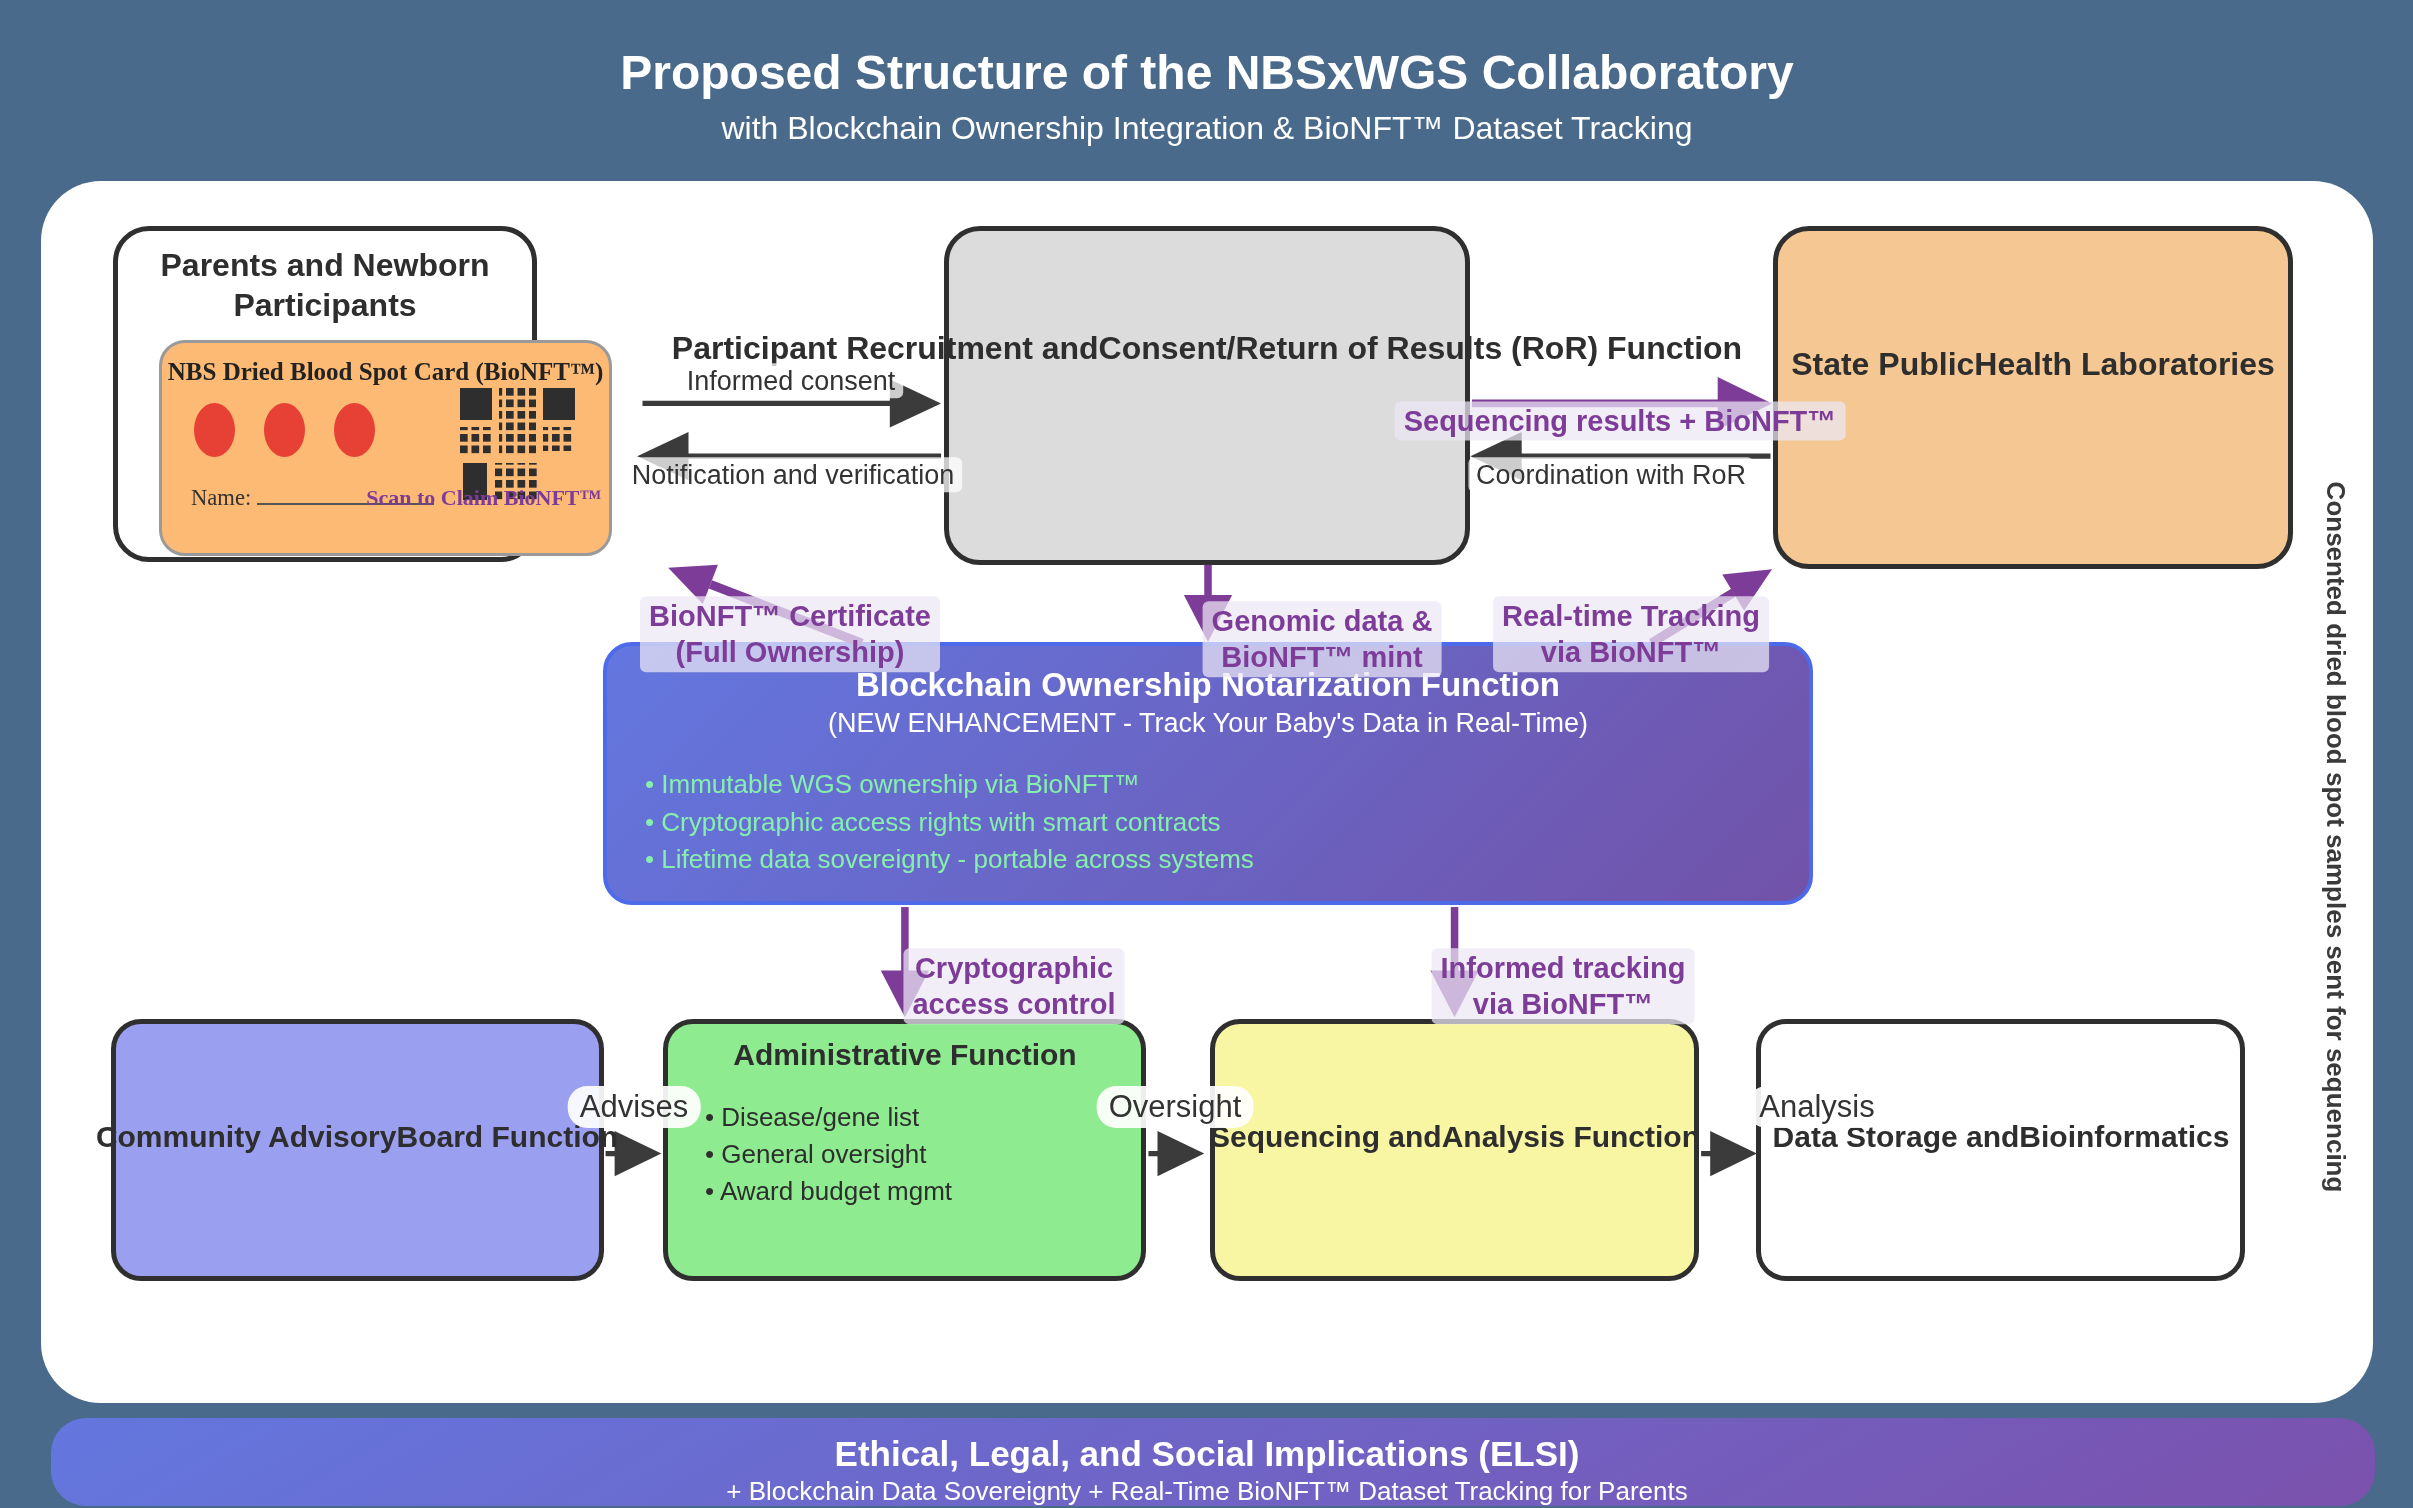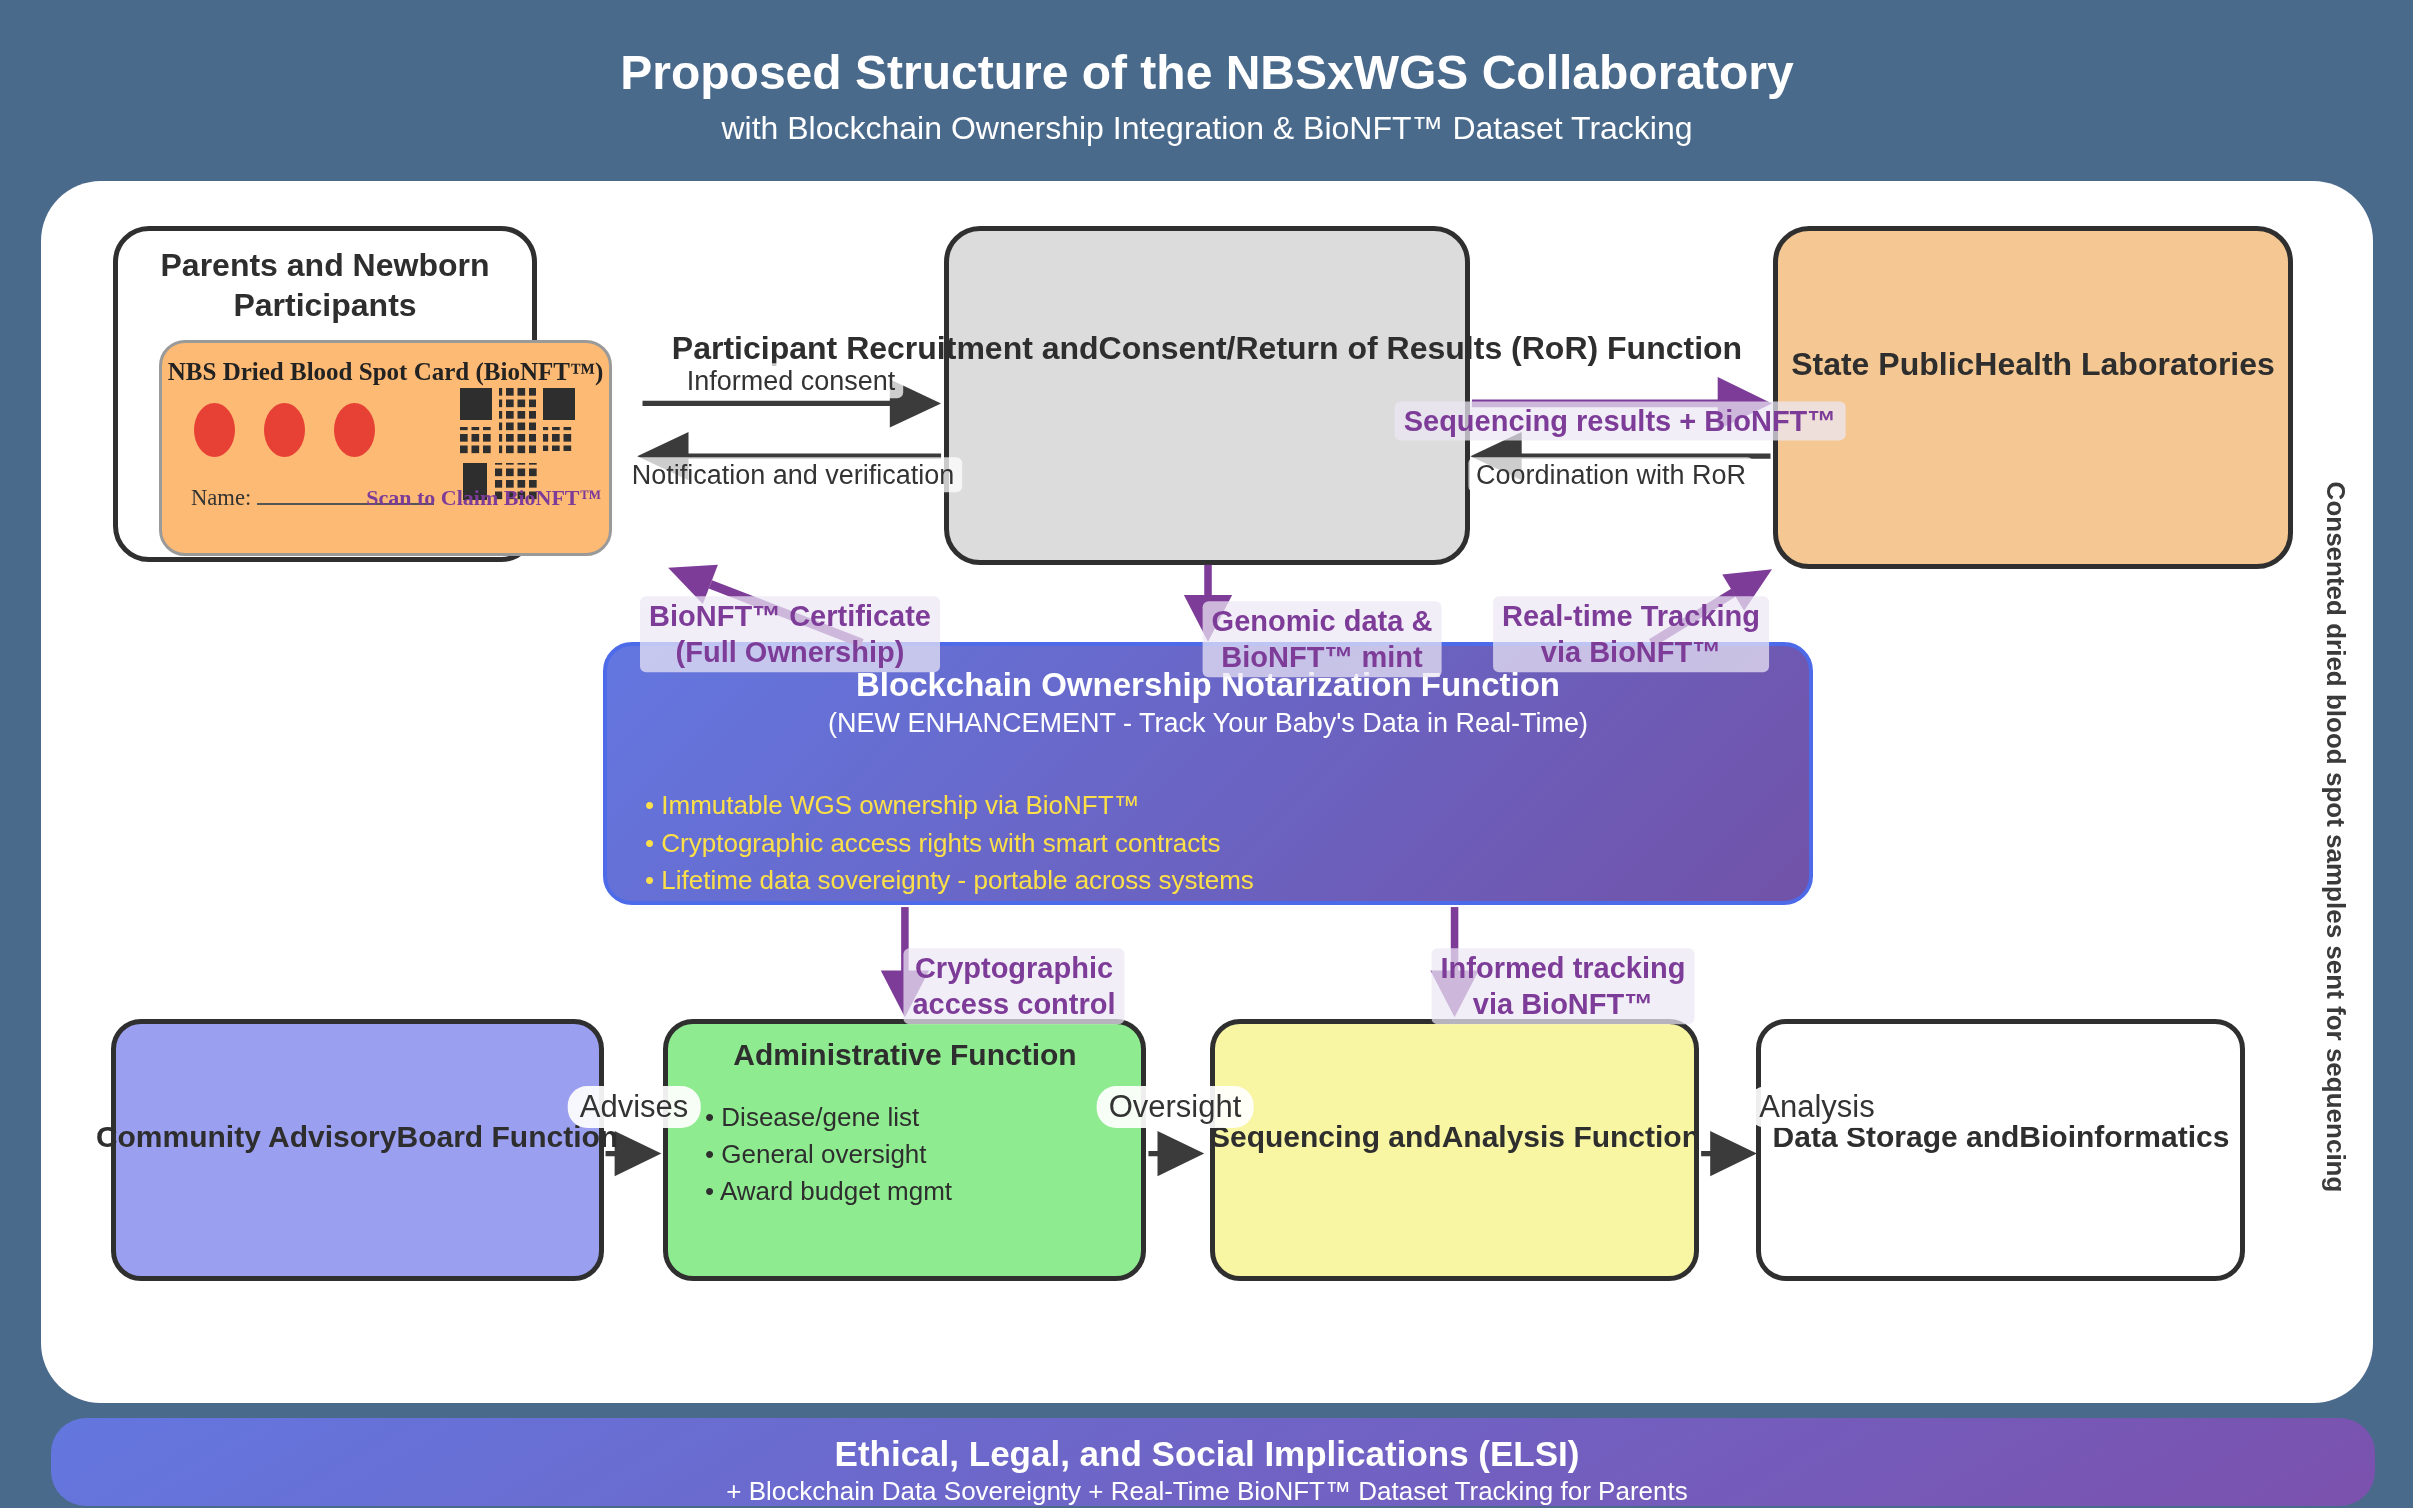--- a/index.html
+++ b/index.html
@@ -19,21 +19,21 @@
   .node{box-sizing:border-box;border:5.3px solid #2F2F2F;border-radius:36px;}
   .node-title{font-weight:bold;color:#2E2E2E;font-size:32px;line-height:1.25;white-space:nowrap;z-index:6;}
   .wrap2{white-space:normal;width:422px;}
   .purple-box{
     left:603px;top:642px;width:1210px;height:263px;
     background:linear-gradient(135deg,#6377E0 0%,#7152A8 100%);
     border:4.5px solid #4D6BE8;border-radius:29px;box-sizing:border-box;
   }
   .pb-title{left:1208px;top:685px;font-size:33px;font-weight:bold;color:#FFFFFF;white-space:nowrap;z-index:6;}
   .pb-sub{left:1208px;top:723px;font-size:27px;color:#FFFFFF;white-space:nowrap;z-index:6;}
-  .pb-bullet{color:#fde047;font-size:26px;transform:translateY(-50%);white-space:nowrap;z-index:6;margin-top:21px;}
+  .pb-bullet{color:#86efac;font-size:26px;transform:translateY(-50%);white-space:nowrap;z-index:6;}
   .edge-lbl{font-size:27px;color:#333333;white-space:pre-line;z-index:7;background:rgba(255,255,255,0.75);padding:1.5px 7.5px;border-radius:6px;line-height:1.2;}
   .edge-lbl-purple{font-size:29px;font-weight:bold;color:#7D3C98;white-space:pre-line;z-index:7;background:rgba(236,232,245,0.72);padding:1.5px 9px;border-radius:6px;line-height:1.25;margin-top:40px;}
   .pill{font-size:31px;color:#333333;background:rgba(255,255,255,0.92);padding:3px 12px;border-radius:19.6px;white-space:nowrap;z-index:7;}
   .gbullet{font-size:26px;color:#2E2E2E;transform:translateY(-50%);white-space:nowrap;z-index:6;}
   .card{
     left:41px;top:109px;width:453px;height:216px;background:#fdba74;
     border:3.8px solid #9A9A9A;border-radius:26px;box-sizing:border-box;
   }
   .card-title{left:50%;top:29px;font-family:"Liberation Serif", serif;font-weight:bold;font-size:25px;color:#222222;white-space:nowrap;}
   .spots{left:32px;top:60px;display:flex;gap:29px;}

